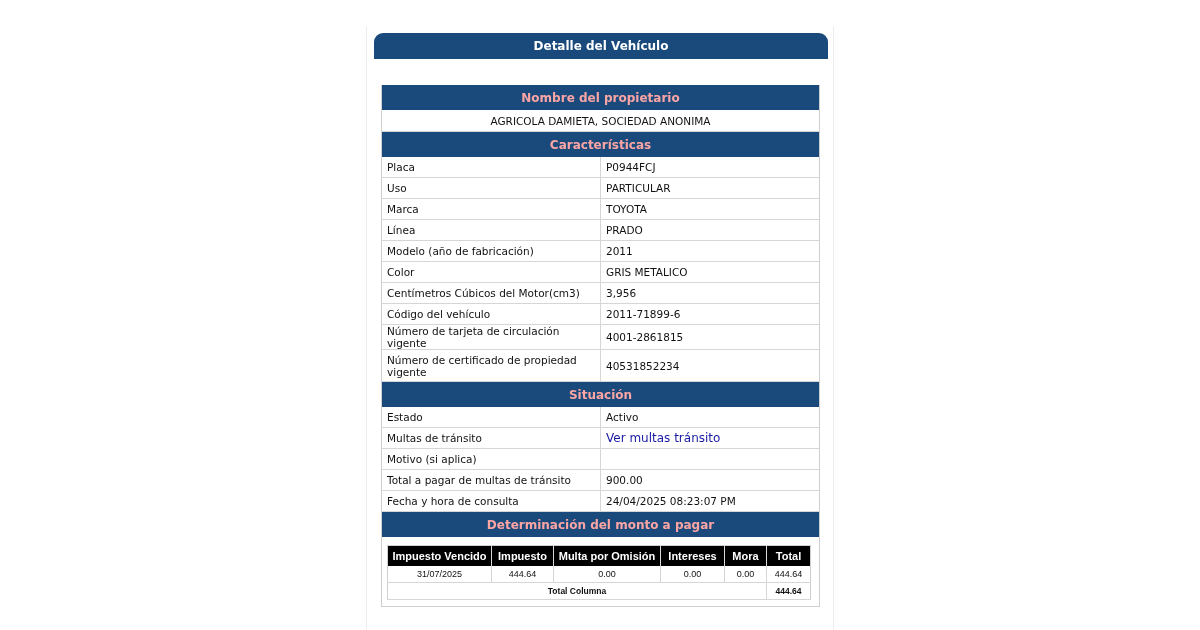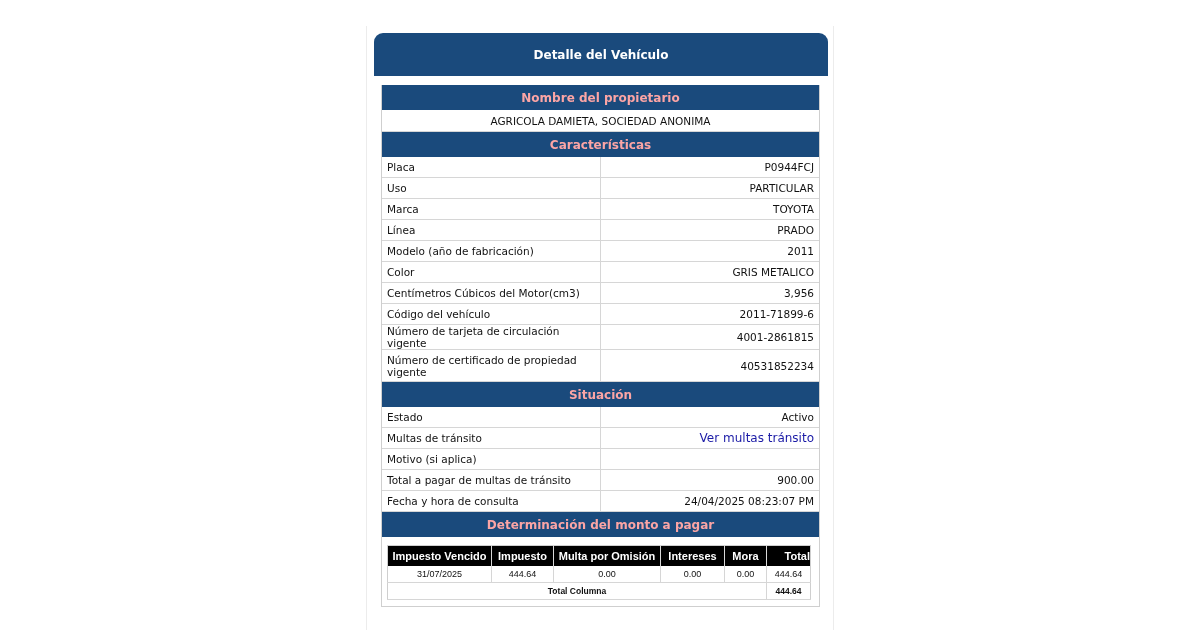--- a/index.html
+++ b/index.html
@@ -5,21 +5,21 @@
   html, body { margin: 0; padding: 0; }
   body {
     width: 1200px; height: 630px; background: #ffffff; position: relative; overflow: hidden;
     font-family: "DejaVu Sans", sans-serif; color: #111;
   }
   .card {
     position: absolute; left: 366px; top: 26px; width: 466px; height: 620px;
     background: #fff; border-left: 1px solid #ececec; border-right: 1px solid #ececec;
   }
   .card-header {
-    position: absolute; left: 7px; top: 7px; width: 454px; height: 43px;
+    position: absolute; left: 7px; top: 7px; width: 454px; height: 26px;
     background: #1a4a7c; border-radius: 9px 9px 0 0;
     color: #fff; font-weight: bold; font-size: 12px;
     display: flex; align-items: center; justify-content: center;
   }
   .content {
     position: absolute; left: 14px; top: 59px; width: 437px;
     border: 1px solid #cfcfcf; border-top: none; background: #fff;
   }
   .section-head {
     background: #1a4a7c; color: #fca5a5; font-weight: bold; font-size: 12px;
@@ -28,33 +28,33 @@
   .owner-row {
     height: 21px; display: flex; align-items: center; justify-content: center;
     font-size: 10.5px; border-bottom: 1px solid #d6d6d6;
   }
   table.kv { width: 100%; border-collapse: collapse; table-layout: fixed; }
   table.kv td {
     font-size: 10.5px; border-bottom: 1px solid #d6d6d6; height: 20px; padding: 0 5px;
     vertical-align: middle; line-height: 12px;
   }
   table.kv td.label { width: 208px; border-right: 1px solid #d6d6d6; text-align: left; }
-  table.kv td.value { text-align: right; }
+  table.kv td.value { text-align: left; }
   table.kv tr.tall td { height: 31px; }
   a.link { color: #1a1aa6; text-decoration: none; font-size: 12px; }
   .amount-wrap { padding: 8px 8px 6px 5px; }
   table.amt {
     width: 100%; border-collapse: collapse; table-layout: fixed;
     font-family: "Liberation Sans", sans-serif; border: 1px solid #cfcfcf;
   }
   table.amt th {
     background: #000000; color: #fff; font-size: 11px; font-weight: bold;
     height: 20px; padding: 0; border-right: 1px solid #d8d8d8;
   }
-  table.amt th:last-child { border-right: none; text-align: right; }
+  table.amt th:last-child { border-right: none; }
   table.amt td {
     font-size: 9px; text-align: center; height: 16px; padding: 0;
     border-right: 1px solid #d6d6d6; border-bottom: 1px solid #d6d6d6;
   }
   table.amt td:last-child { border-right: none; }
   table.amt tr.total td { font-weight: bold; font-size: 8.5px; }
 </style>
 </head>
 <body>
 

